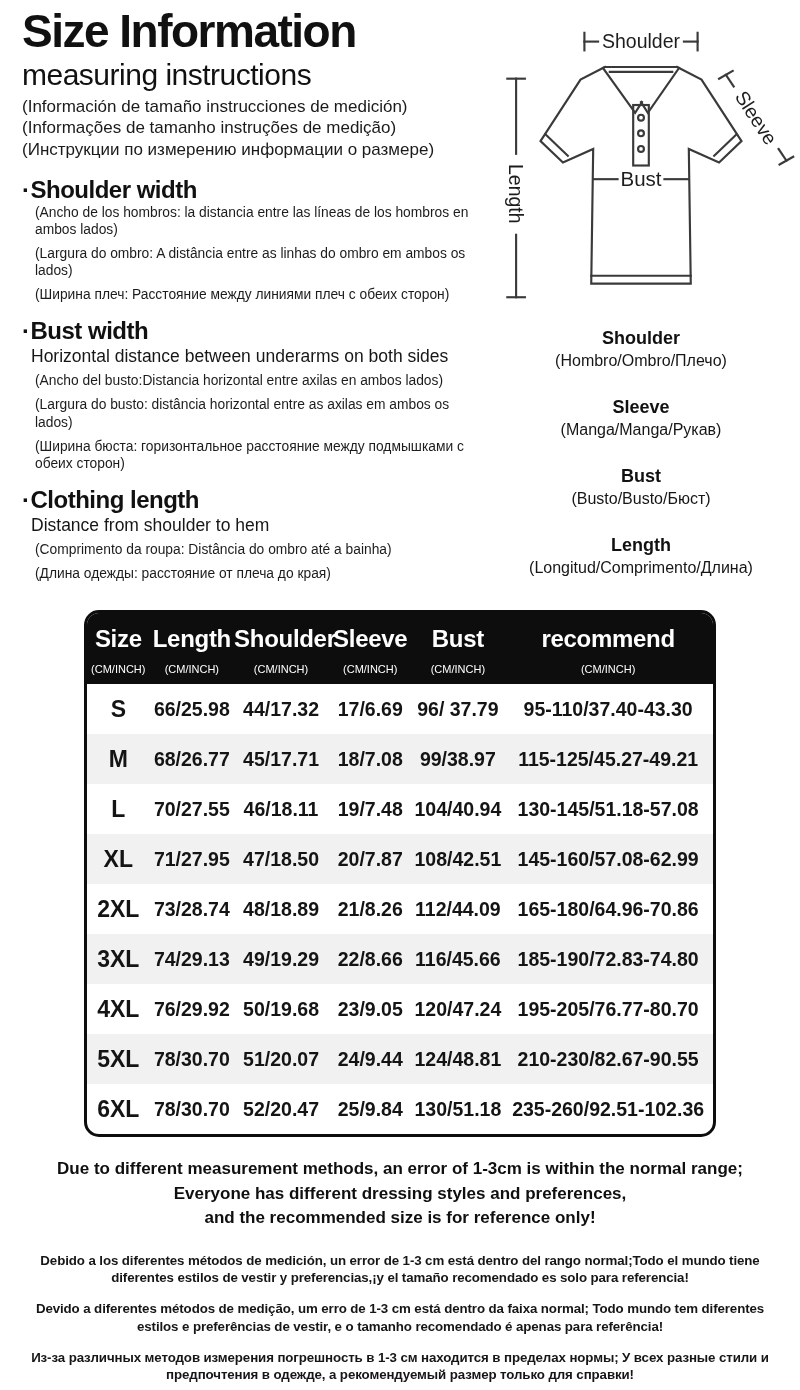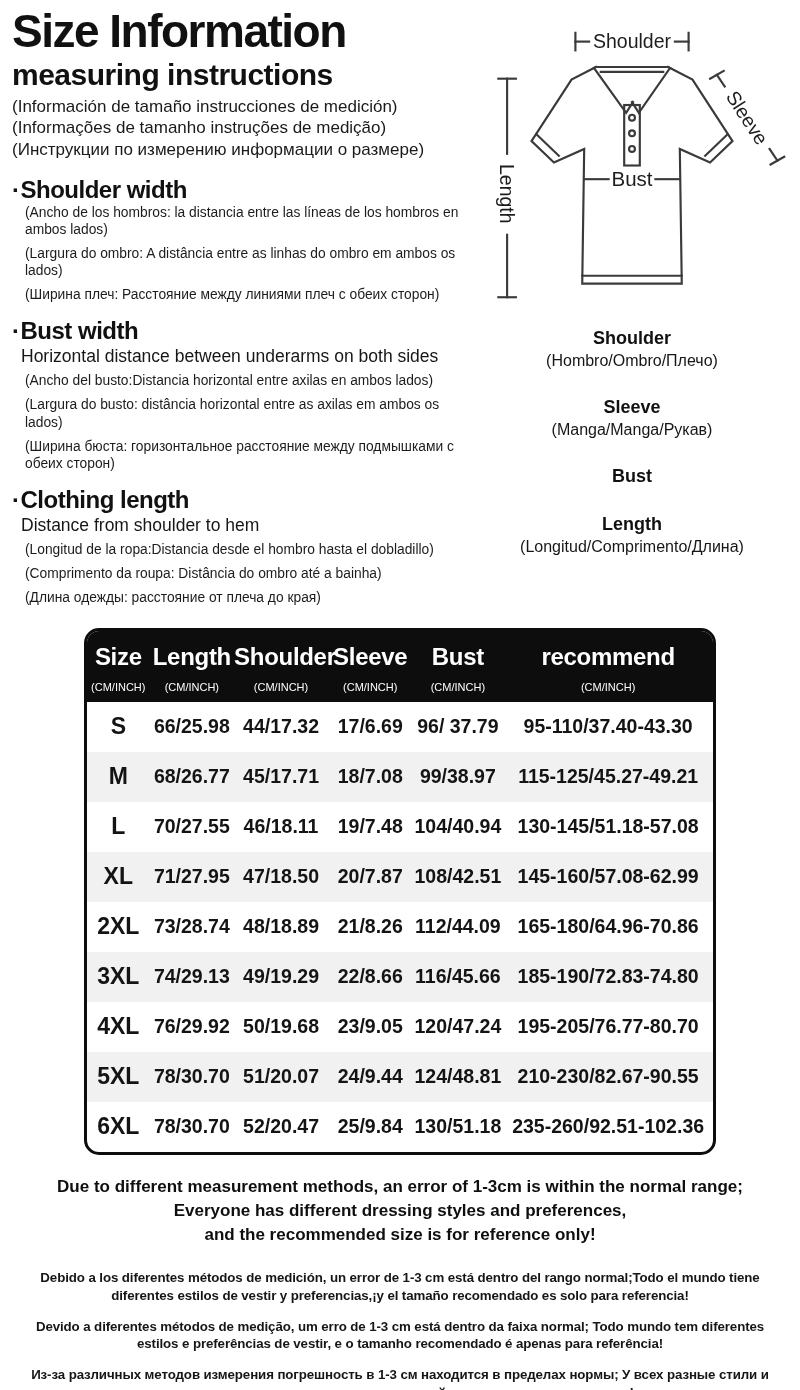--- a/index.html
+++ b/index.html
@@ -12,34 +12,34 @@
   .page {
     width: 800px;
     height: 1390px;
     overflow: hidden;
     padding-top: 8px;
     position: relative;
   }
   
   .top {
     display: flex;
-    padding: 0 6px 0 12px;
+    padding: 0 6px 0 22px;
   }
   .left-col { width: 458px; flex: 0 0 458px; }
   .right-col { flex: 1; display: flex; flex-direction: column; align-items: center; }
 
   .main-title {
     font-size: 46px;
     font-weight: 800;
     letter-spacing: -1.5px;
     line-height: 1.02;
   }
   .sub-title {
     font-size: 30px;
-    font-weight: 700;
+    font-weight: 400;
     letter-spacing: -0.5px;
     margin: 3px 0 4px 0;
   }
   .hdr-trans { font-size: 17px; line-height: 1.26; color: #1a1a1a; }
 
   .sections { margin-top: 17px; }
   .measure-sec { margin-bottom: 15px; }
   .sec-title {
     font-size: 24px;
     font-weight: 800;
@@ -146,21 +146,20 @@
           <h3 class="sec-title"><span class="bullet">·</span><span>Bust width</span></h3>
           <p class="sec-desc">Horizontal distance between underarms on both sides</p>
           <p class="sec-trans">(Ancho del busto:Distancia horizontal entre axilas en ambos lados)</p>
           <p class="sec-trans">(Largura do busto: distância horizontal entre as axilas em ambos os lados)</p>
           <p class="sec-trans">(Ширина бюста: горизонтальное расстояние между подмышками с обеих сторон)</p>
         </section>
 
         <section class="measure-sec">
           <h3 class="sec-title"><span class="bullet">·</span><span>Clothing length</span></h3>
           <p class="sec-desc">Distance from shoulder to hem</p>
-          <p class="sec-trans">(Longitud de la ropa:Distancia desde el hombro hasta el dobladillo)</p>
           <p class="sec-trans">(Comprimento da roupa: Distância do ombro até a bainha)</p>
           <p class="sec-trans">(Длина одежды: расстояние от плеча до края)</p>
         </section>
 
       </div>
     </div>
 
     <div class="right-col">
       <svg class="diagram-svg" viewBox="0 0 330 315" width="322" height="308" aria-hidden="true">
         <g stroke="#3a3a3a" stroke-width="2.2" fill="none" stroke-linecap="square">
@@ -210,20 +209,21 @@
         <div class="legend-item">
           <div class="legend-term">Shoulder</div>
           <div class="legend-trans">(Hombro/Ombro/Плечо)</div>
         </div>
         <div class="legend-item">
           <div class="legend-term">Sleeve</div>
           <div class="legend-trans">(Manga/Manga/Рукав)</div>
         </div>
         <div class="legend-item">
           <div class="legend-term">Bust</div>
+          <div class="legend-trans">(Busto/Busto/Бюст)</div>
         </div>
         <div class="legend-item">
           <div class="legend-term">Length</div>
           <div class="legend-trans">(Longitud/Comprimento/Длина)</div>
         </div>
       </div>
     </div>
   </div>
 
   <div class="table-wrap">

